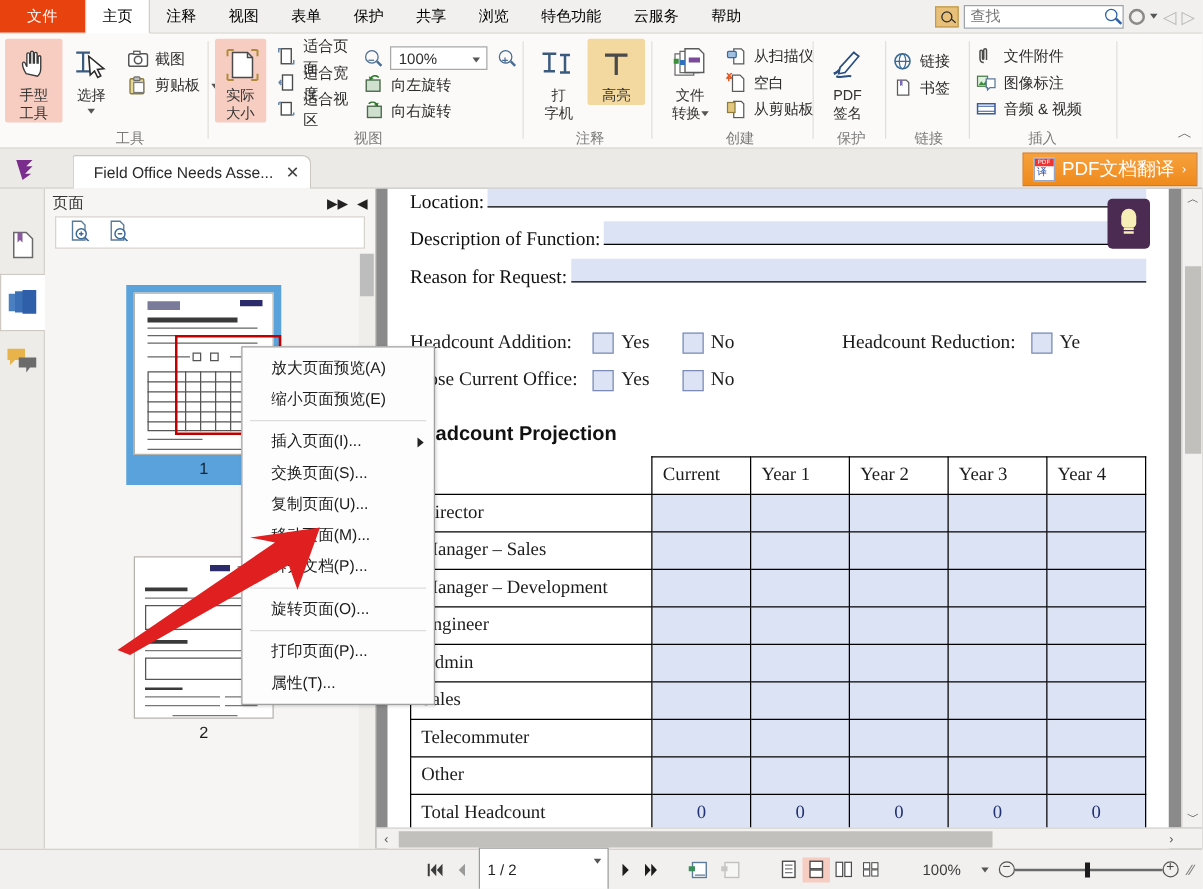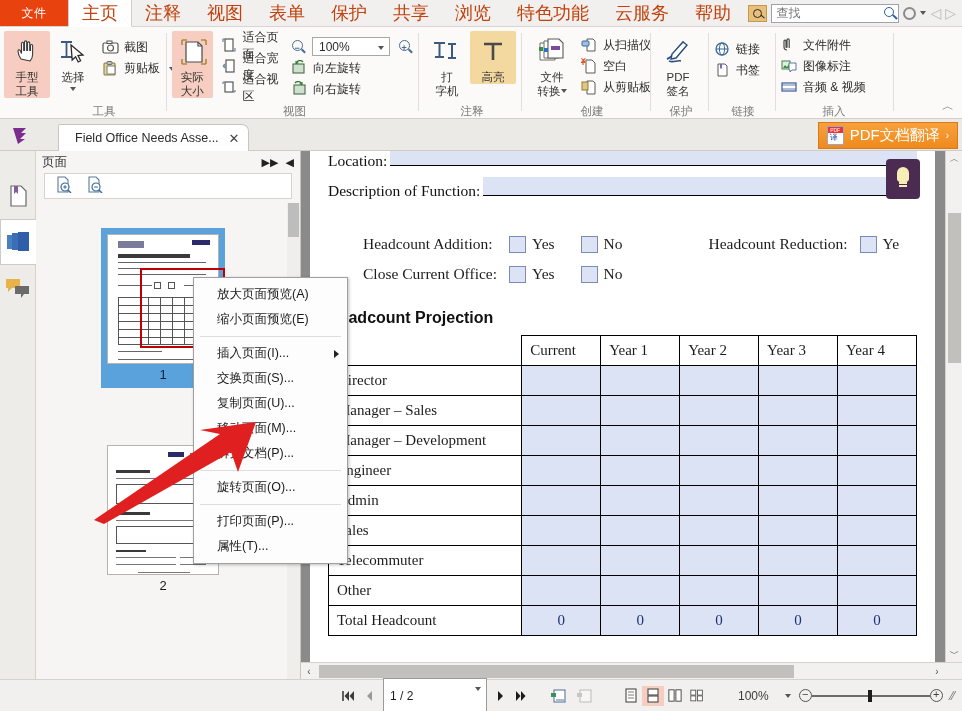--- a/index.html
+++ b/index.html
@@ -20,21 +20,21 @@
     border-bottom: 1px solid #d8d5d0;
     display: flex; align-items: stretch;
   }
   .menu-file {
     width: 68px; background: #e8420e; color: #fff;
     display: flex; align-items: center; justify-content: center;
     font-size: 12px; letter-spacing: .5px;
   }
   .menu-tab {
     padding: 0 13px; display: flex; align-items: center;
-    font-size: 18px; color: #c2410c;
+    font-size: 12px; color: #000000;
   }
   .menu-tab.active {
     background: #fff;
     border: 1px solid #d2cfc9; border-bottom: 1px solid #fff;
     border-top: none;
     margin-bottom: -1px;
   }
   .menubar-right {
     margin-left: auto; display: flex; align-items: center; gap: 4px;
     padding-right: 6px;
@@ -261,21 +261,21 @@
   .bulb::before {
     content: ""; position: absolute; left: 11px; top: 8px;
     width: 12px; height: 15px; background: #f6eeb6; border-radius: 7px 7px 4px 4px;
   }
   .bulb::after {
     content: ""; position: absolute; left: 13px; top: 23px;
     width: 8px; height: 2px; background: #f6eeb6;
     box-shadow: 0 3px 0 #f6eeb6;
   }
 
-  .checkline { display: flex; align-items: center; height: 30px; font-size: 15.5px; margin-left: 35px; }
+  .checkline { display: flex; align-items: center; height: 30px; font-size: 15.5px; }
   .cklabel { width: 146px; }
   .ckbox {
     width: 17px; height: 17px; background: #dce3f5; border: 1px solid #7b8bb5;
     margin-right: 6px; flex: none;
   }
   .ckword { margin-right: 26px; }
 
   .sect-title {
     font-family: "Liberation Sans", sans-serif;
     font-weight: bold; font-size: 16px; color: #111;
@@ -836,20 +836,24 @@
         <div class="formrow">
           <span class="formlabel">Location:</span>
           <span class="formfield"></span>
         </div>
         <div class="formrow">
           <span class="formlabel">Description of Function:</span>
           <span class="formfield">
             <span class="bulb"></span>
           </span>
         </div>
+        <div class="formrow">
+          <span class="formlabel">Reason for Request:</span>
+          <span class="formfield"></span>
+        </div>
 
         <div style="height:22px"></div>
 
         <div class="checkline">
           <span class="cklabel">Headcount Addition:</span>
           <span class="ckbox"></span>
           <span class="ckword">Yes</span>
           <span class="ckbox"></span>
           <span class="ckword">No</span>
           <span style="margin-left:60px">Headcount Reduction:</span>

